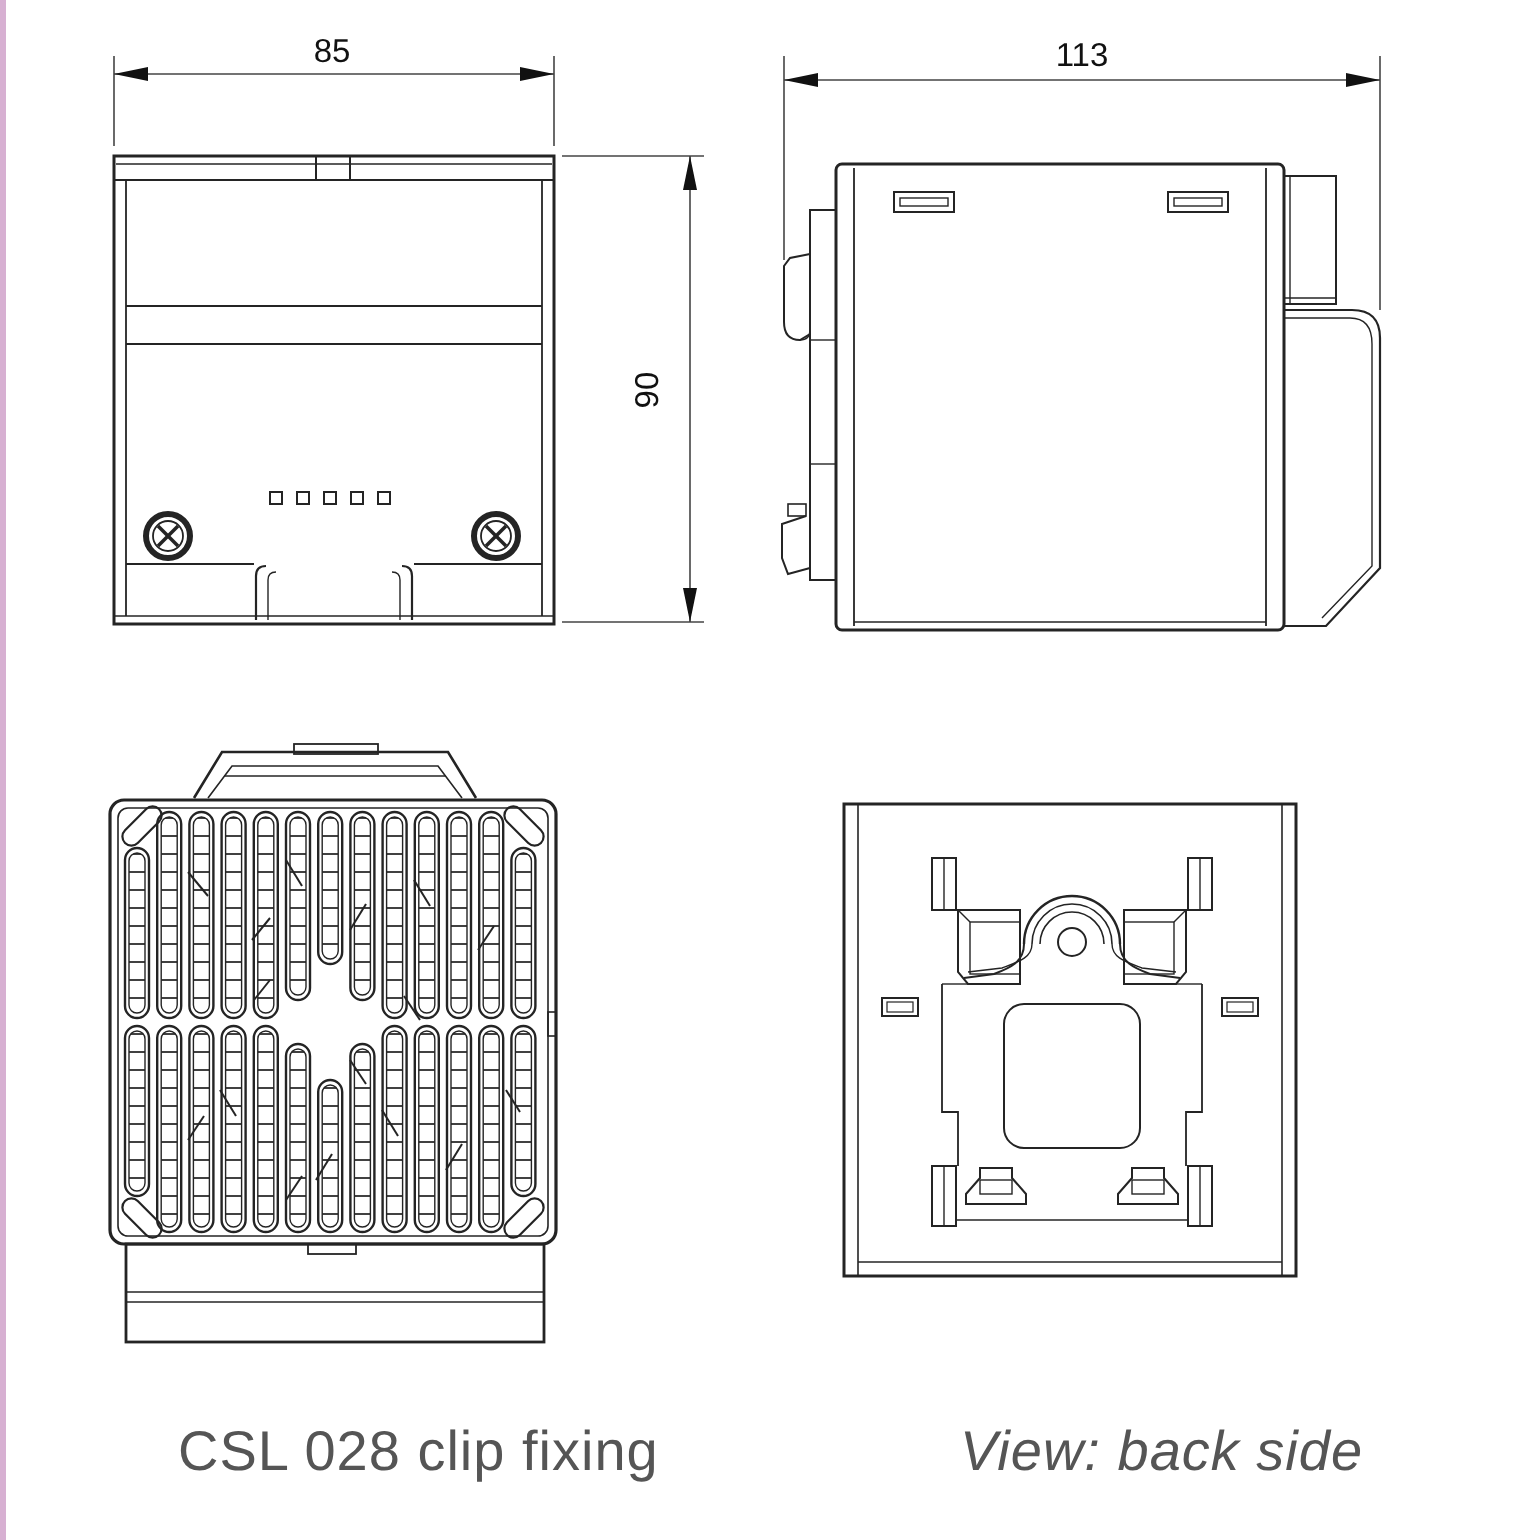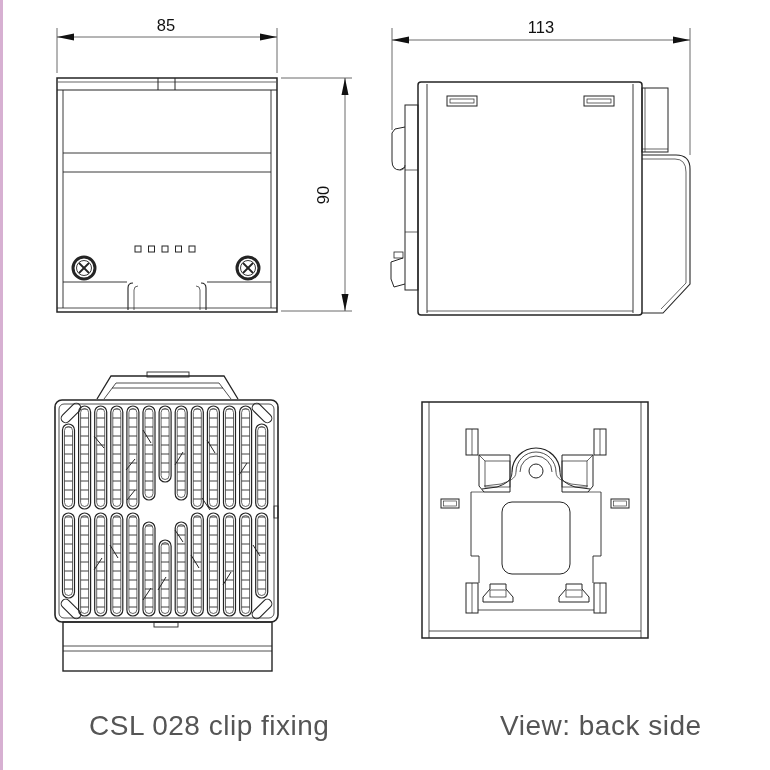--- a/index.html
+++ b/index.html
@@ -1,21 +1,21 @@
 <!DOCTYPE html>
 <html><head>
 <meta charset="utf-8">
 <style>
   html,body{margin:0;padding:0;background:#ffffff;width:770px;height:770px;overflow:hidden;
             font-family:"Liberation Sans", sans-serif;}
   .stage{position:relative;width:770px;height:770px;background:#fff;}
   .edge-line{position:absolute;left:0;top:0;width:3px;height:770px;background:#d7b0d2;}
   .caption{position:absolute;font-size:28px;color:#555555;letter-spacing:.5px;white-space:nowrap;margin-left:44px;}
   .caption-left{left:45px;top:710px;}
-  .caption-right{left:456px;top:710px;}
+  .caption-right{left:436px;top:710px;font-style:italic;}
   svg{position:absolute;left:0;top:0;}
   svg text{font-family:"Liberation Sans", sans-serif;font-size:16.5px;fill:#111;}
 </style>
 </head>
 <body>
 
 <div class="stage">
   <div class="edge-line"></div>
 
   <svg width="770" height="770" viewBox="0 0 770 770">

